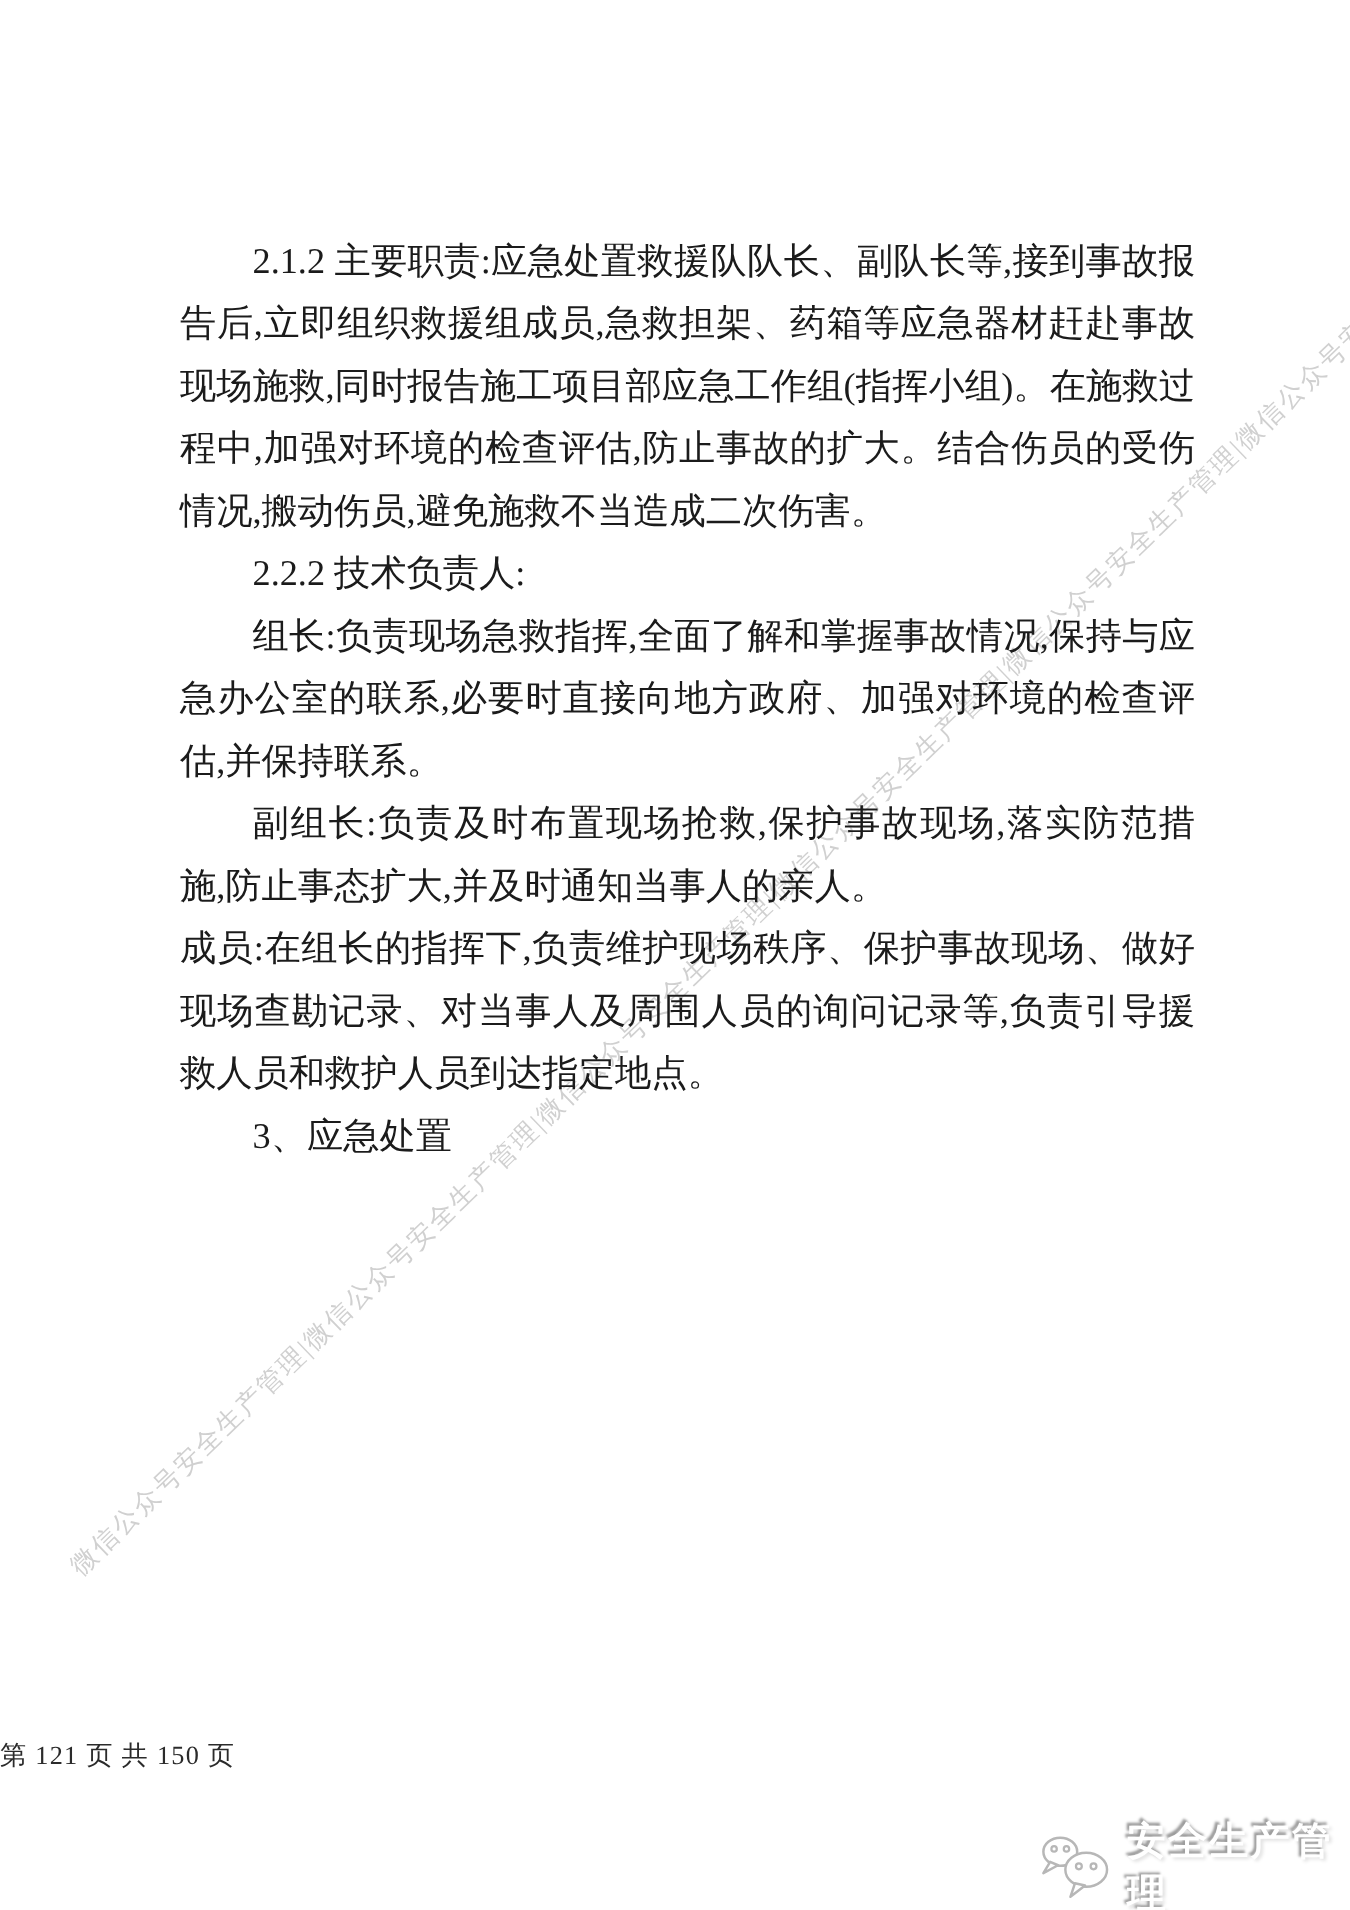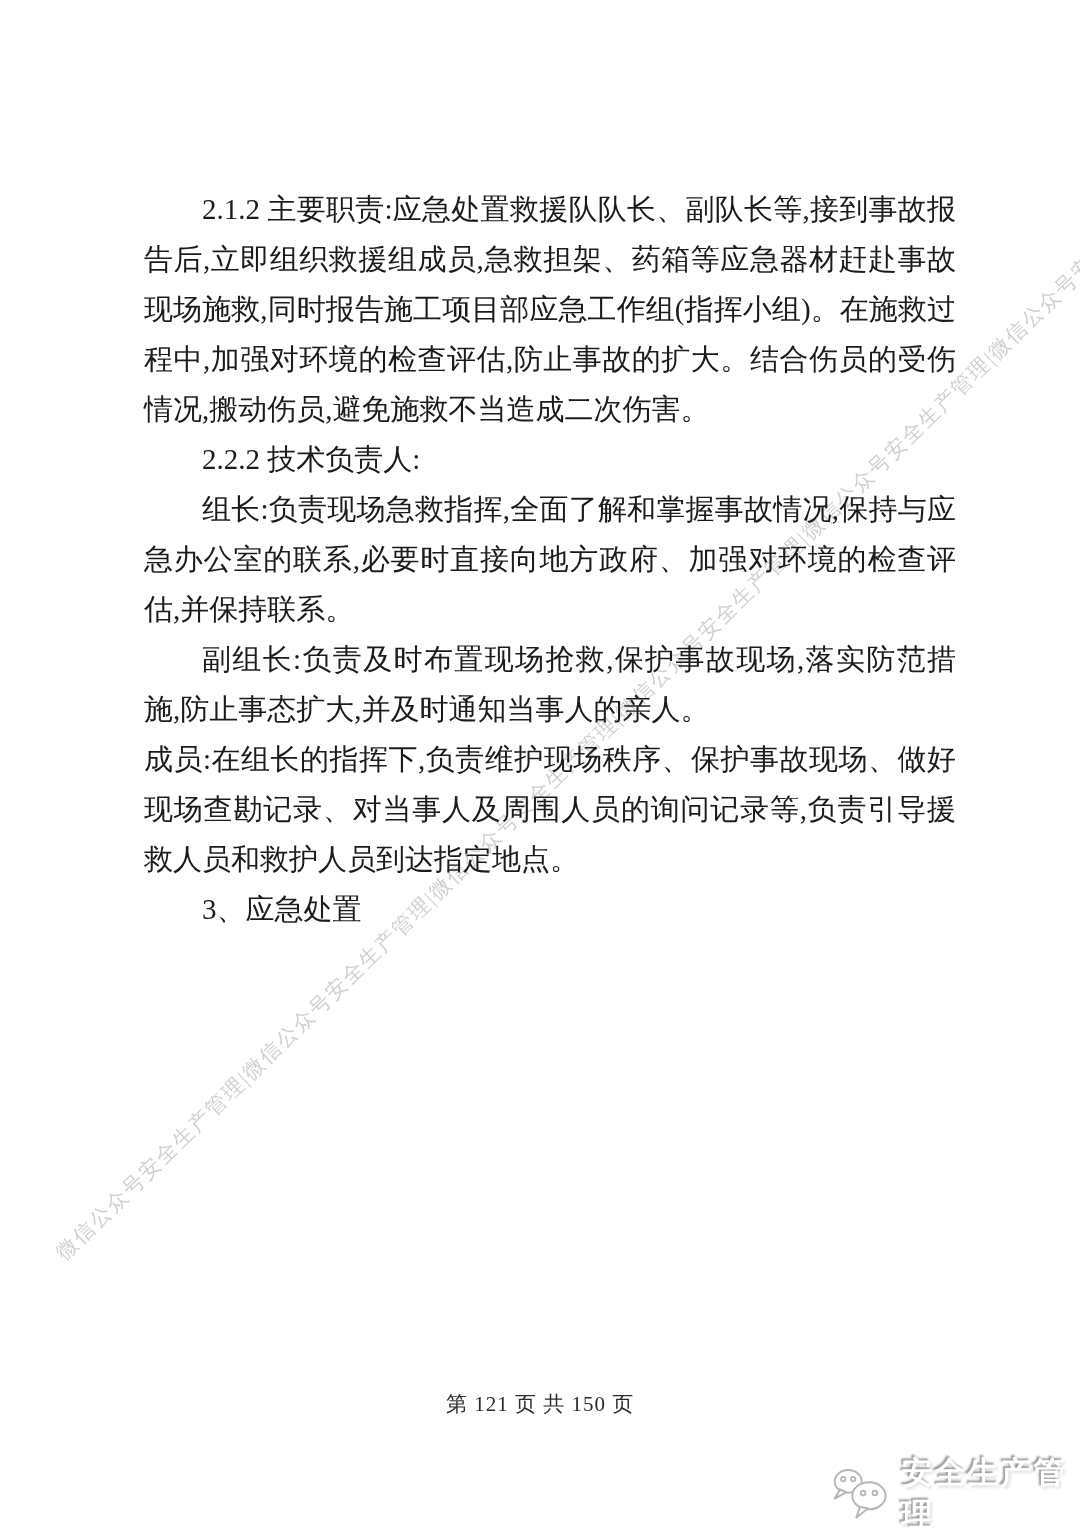--- a/index.html
+++ b/index.html
@@ -44,21 +44,21 @@
     word-break:break-all;
   }
   .doc p.indent{text-indent:2em;}
   .doc p.heading{font-weight:normal;}
 
   
   .footer{
     position:absolute;
     left:0;top:1390px;
     width:100%;
-    text-align:center;
+    text-align:left;
     font-size:21px;
     letter-spacing:1px;
     color:#2b2b2b;
     z-index:2;
   }
 
   
   .brand{
     position:absolute;
     left:832px;top:1452px;

